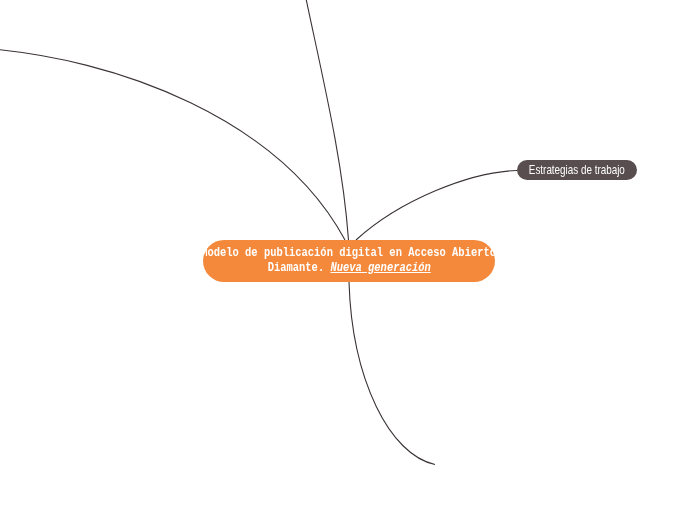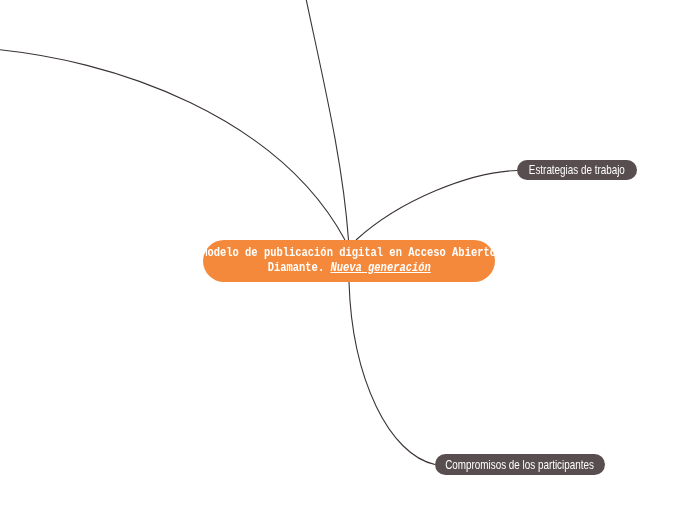--- a/index.html
+++ b/index.html
@@ -28,16 +28,13 @@
   </svg>
 
   <div class="node n-root" style="left:203px;top:240px;width:292px;height:42px;flex-direction:column;font-family:Liberation Mono, monospace;">
     <div class="txt">Modelo de publicación digital en Acceso Abierto</div>
     <div class="txt"><span>Diamante. </span><span class="ital">Nueva generación</span></div>
   </div>
 
   <div class="node n-dark" style="left:517px;top:160px;width:120px;height:20px;">
       <span class="txt">Estrategias de trabajo</span>
     </div>
-  <div class="node n-dark" style="left:435px;top:454px;width:170px;height:21px;">
-      <span class="txt">Compromisos de los participantes</span>
-    </div>
 </div>
 
 </body></html>

